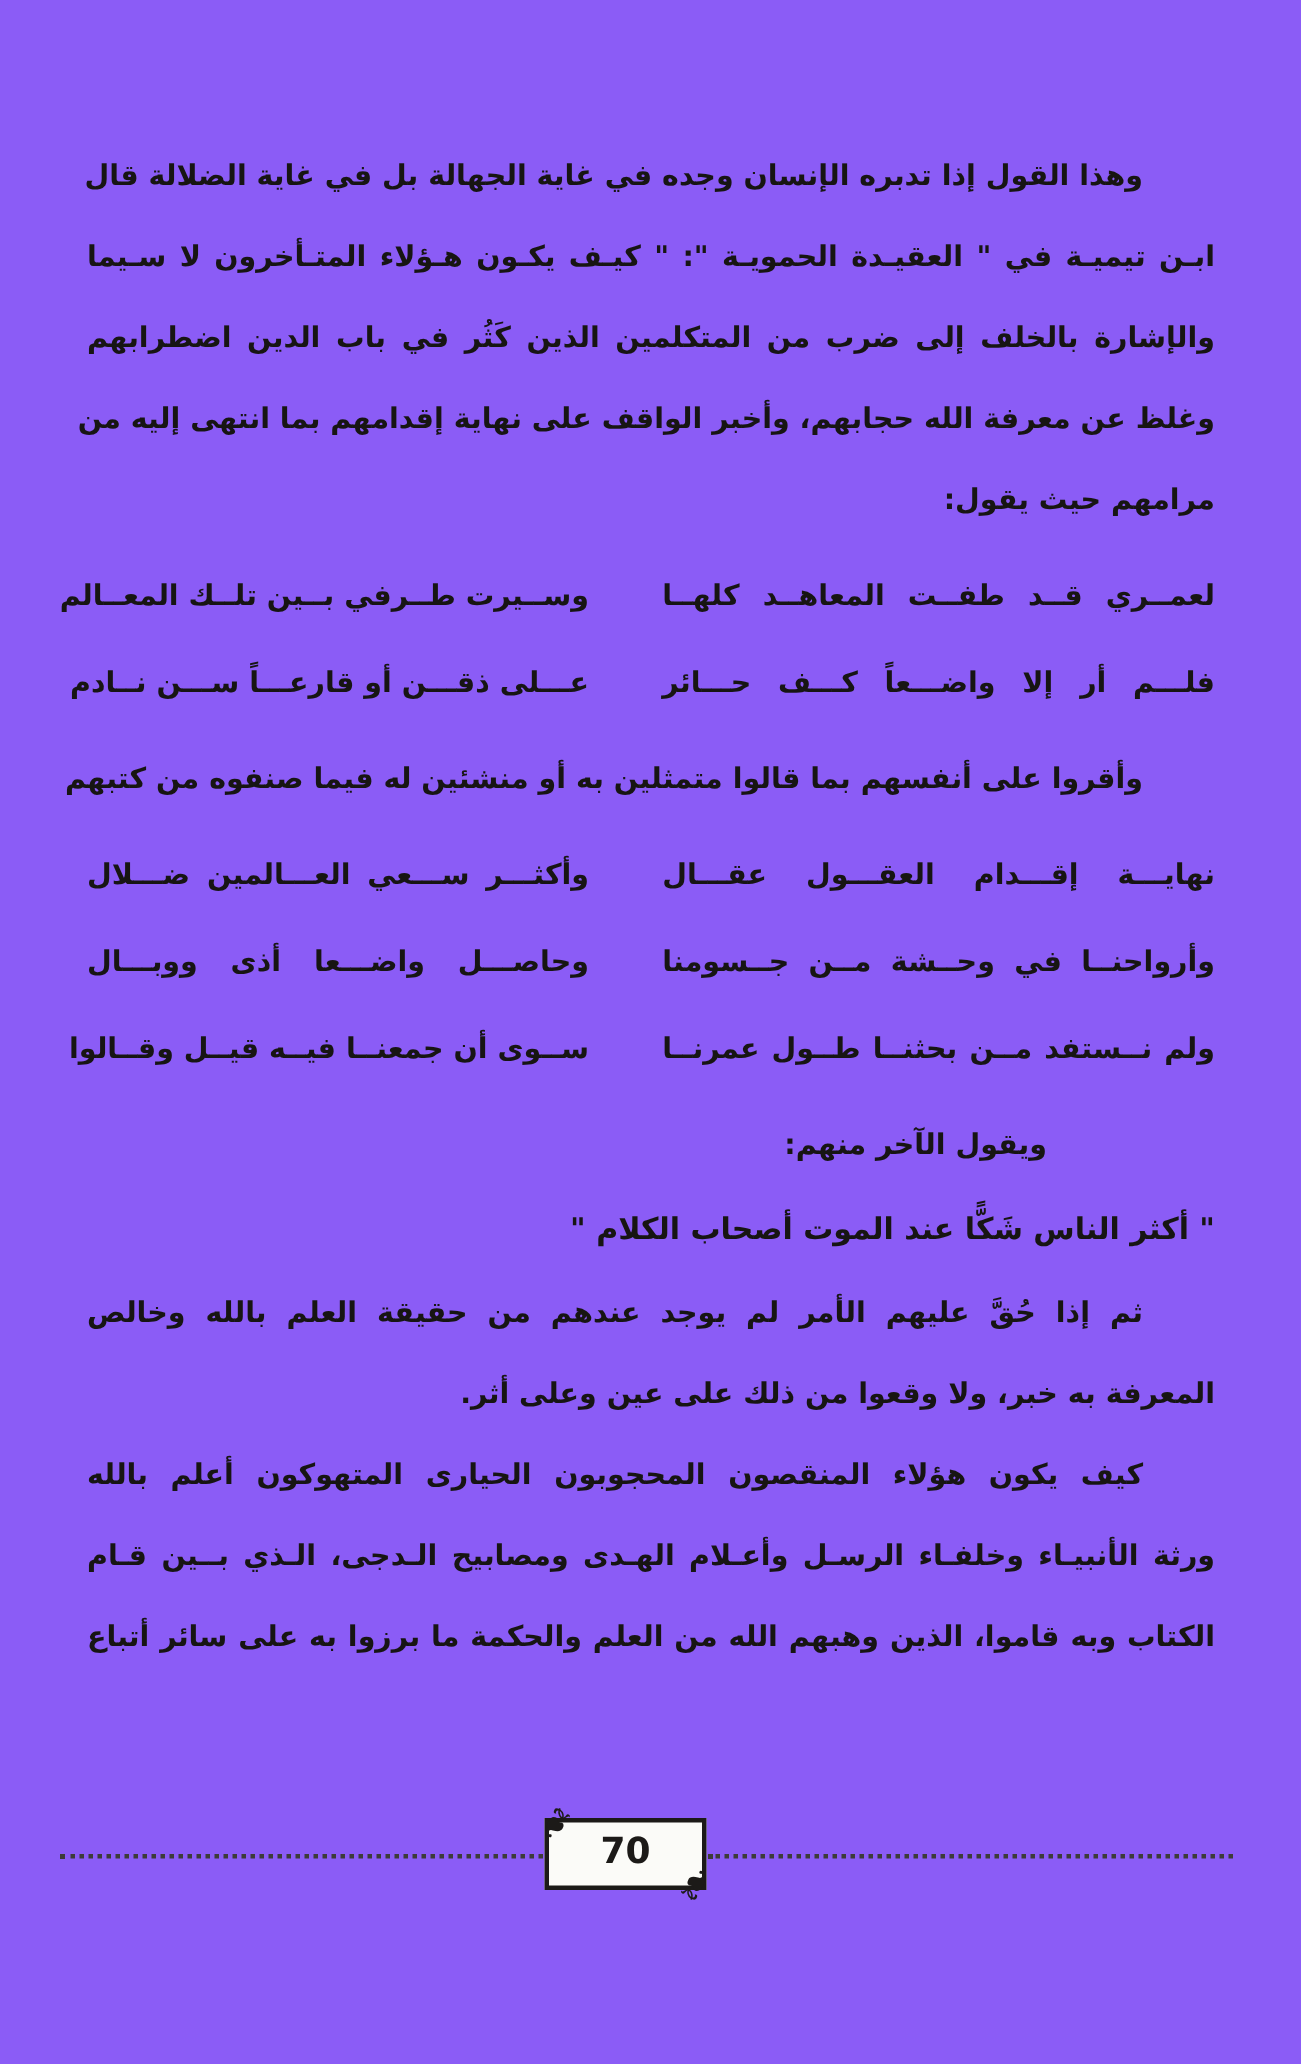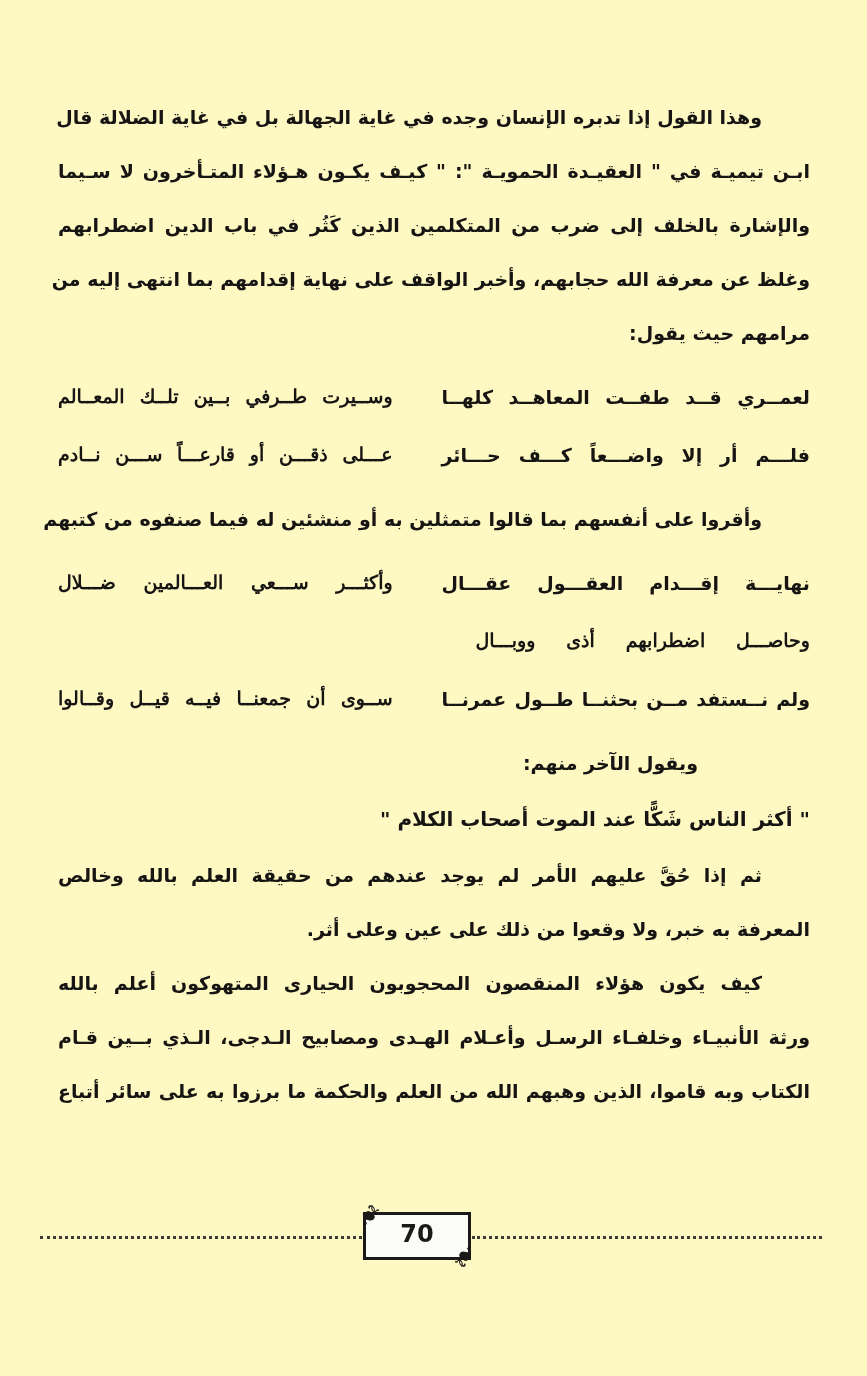--- a/index.html
+++ b/index.html
@@ -5,21 +5,21 @@
   html, body {
     margin: 0;
     padding: 0;
     background: #e9e9e6;
   }
   .sheet {
     position: relative;
     width: 867px;
     height: 1376px;
     margin: 0 auto;
-    background: #fef9c3;
+    background: #8b5cf6;
     direction: rtl;
     font-family: "DejaVu Sans", sans-serif;
     font-weight: bold;
     color: #171513;
     overflow: hidden;
   }
   .text-block {
     position: absolute;
     top: 0;
     right: 57px;
@@ -62,21 +62,21 @@
     line-height: 58px;
   }
   .hemi {
     font-size: 19px;
     text-align: justify;
     text-align-last: justify;
     white-space: nowrap;
     letter-spacing: 0.2px;
   }
   .hemi.right-col { width: 49%; }
-  .hemi.left-col  { width: 44.5%; font-family: Liberation Serif, serif; }
+  .hemi.left-col  { width: 44.5%; }
   .footer {
     position: absolute;
     top: 1211px;
     left: 40px;
     right: 45px;
     height: 50px;
     display: flex;
     align-items: center;
     direction: ltr;
   }
@@ -147,21 +147,22 @@
     </div>
 
     <div class="line indent">وأقروا على أنفسهم بما قالوا متمثلين به أو منشئين له فيما صنفوه من كتبهم</div>
 
     <div class="poem">
       <div class="verse-row">
         <div class="hemi right-col">نهايـــة إقـــدام العقـــول عقـــال</div>
         <div class="hemi left-col">وأكثـــر ســـعي العـــالمين ضـــلال</div>
       </div>
       <div class="verse-row">
-        <div class="hemi left-col">وحاصـــل اضطرابهم أذى ووبـــال</div>
+        <div class="hemi right-col">وأرواحنــا في وحــشة مــن جــسومنا</div>
+        <div class="hemi left-col">وحاصـــل واضـــعا أذى ووبـــال</div>
       </div>
       <div class="verse-row">
         <div class="hemi right-col">ولم نــستفد مــن بحثنــا طــول عمرنــا</div>
         <div class="hemi left-col">ســوى أن جمعنــا فيــه قيــل وقــالوا</div>
       </div>
     </div>
 
     <div class="line speaker">ويقول الآخر منهم:</div>
     <div class="line quote-line">" أكثر الناس شَكًّا عند الموت أصحاب الكلام "</div>
 

